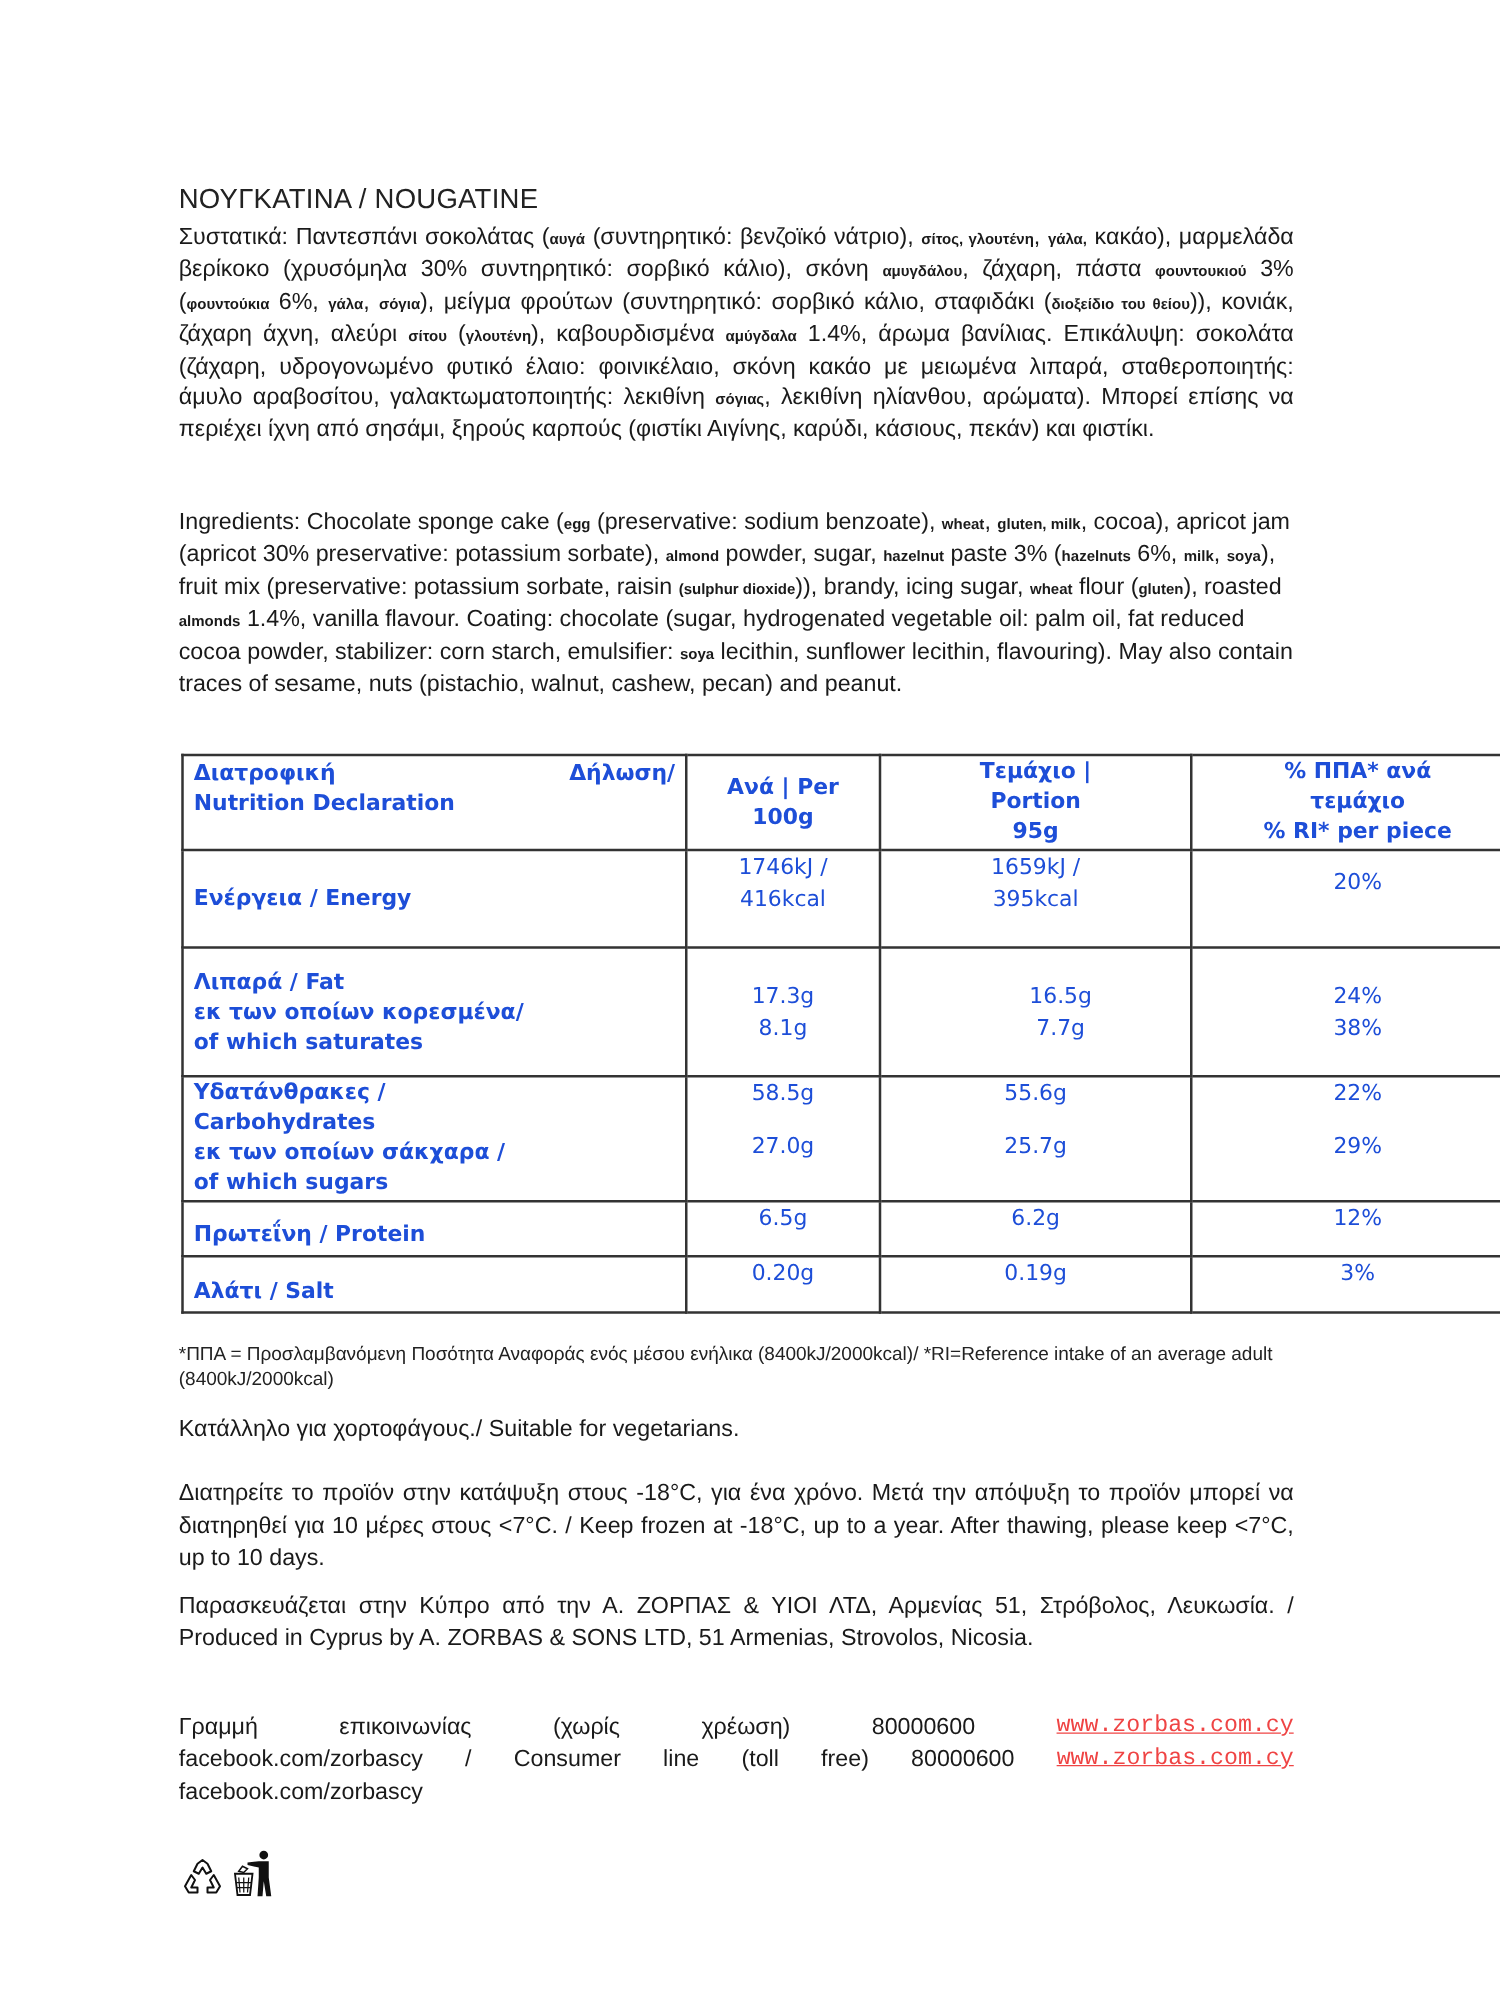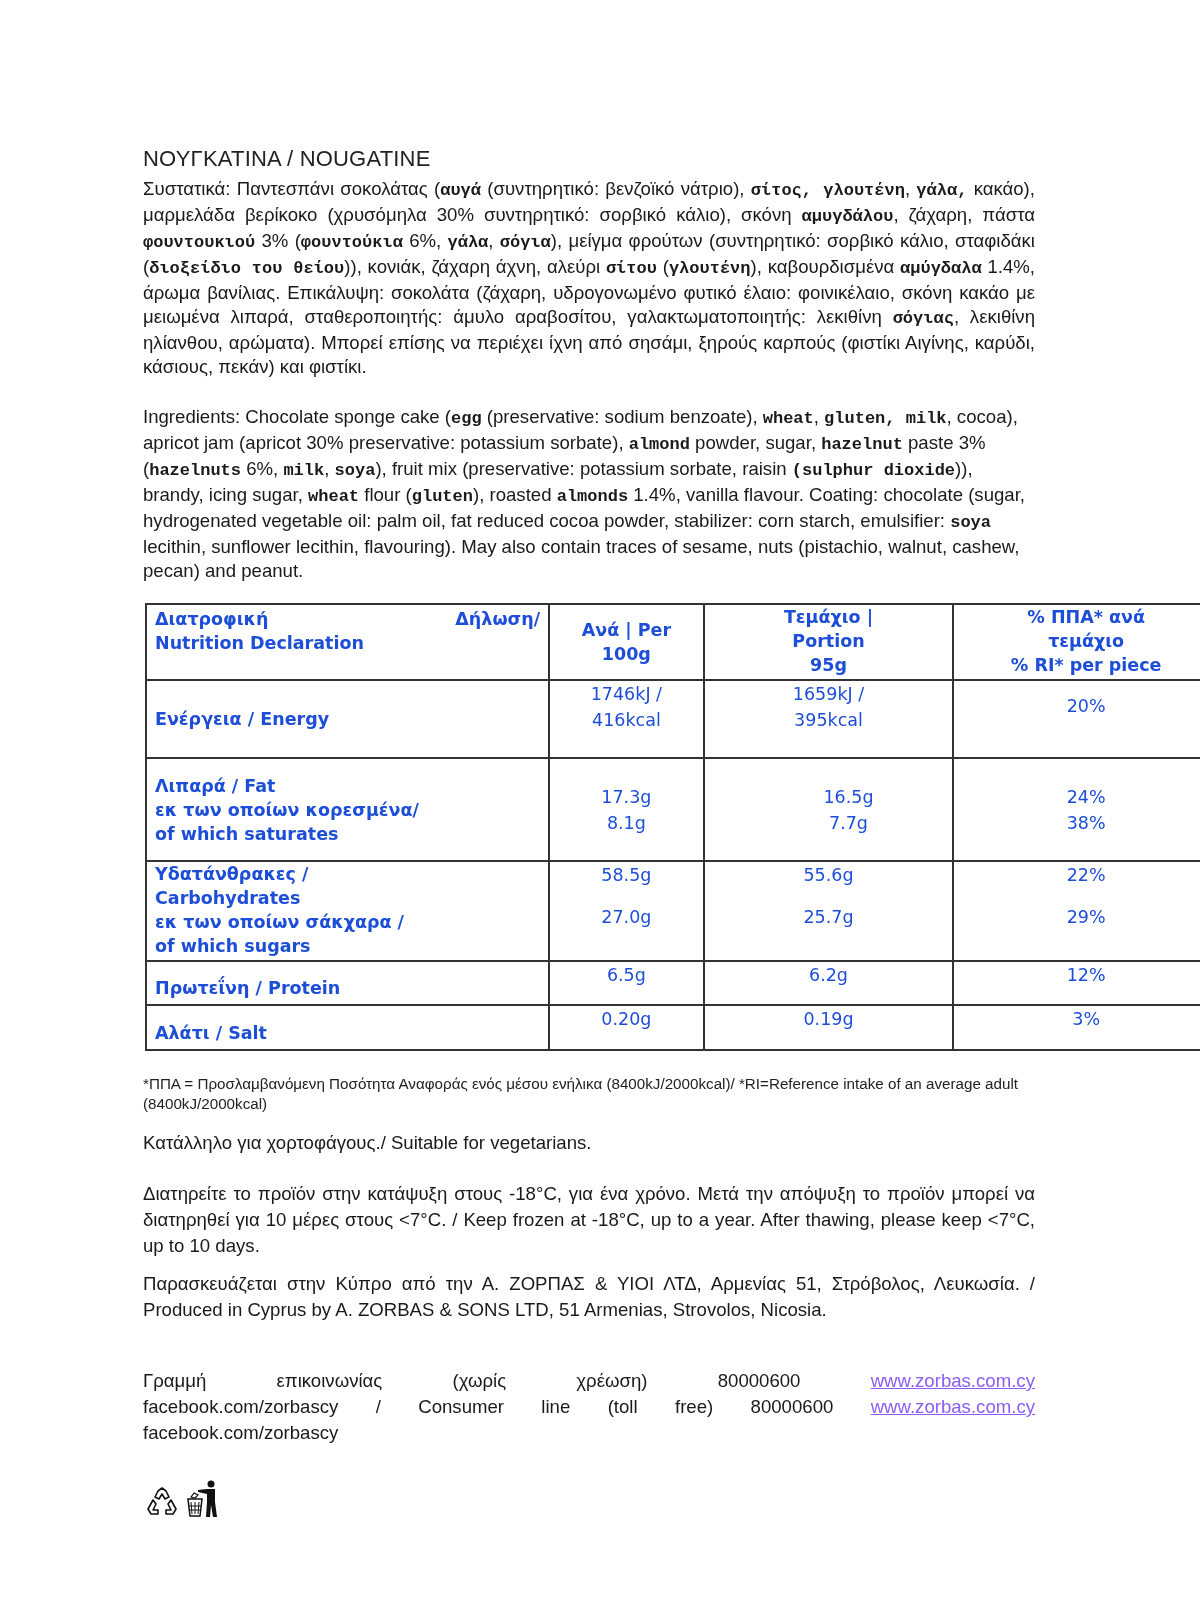--- a/index.html
+++ b/index.html
@@ -6,21 +6,21 @@
   body { width: 1200px; height: 1602px; position: relative; overflow: hidden;
          font-family: "DejaVu Sans", sans-serif; color: #111; }
   .page { position: absolute; left: 143px; top: 0; width: 892px; }
   .title { position: absolute; top: 146px; left: 0; font-family: "Liberation Sans", sans-serif;
            font-size: 22px; letter-spacing: 0.2px; color: #222; }
   .para { font-family: "Liberation Sans", sans-serif; font-size: 18.6px; line-height: 24px;
           color: #1a1a1a; margin: 0; }
   .justify { text-align: justify; text-align-last: left; }
   .ingredients-gr { position: absolute; top: 177px; left: 0; width: 892px; }
   .ingredients-en { position: absolute; top: 405px; left: 0; width: 892px; text-align: left; }
-  b { font-family: Liberation Mono, monospace; font-weight: bold; font-size: 17px; }
+  b { font-family: Liberation Sans, sans-serif; font-weight: bold; font-size: 12px; }
 
   table.nutri { position: absolute; top: 603px; left: 2px; width: 1075px; border-collapse: collapse;
                 font-family: "DejaVu Sans", sans-serif; font-size: 17.5px; color: #1d4ed8; }
   table.nutri td { border: 2px solid #333; padding: 0 8px; vertical-align: top; }
   .c1 { width: 334px; } .c2 { width: 117px; } .c3 { width: 160px; } .c4 { width: 214px; }
   .hdr td { height: 72px; font-weight: bold; }
   .hdr .c1 { padding-top: 2px; line-height: 24px; }
   .hdr .c2 { text-align: center; vertical-align: middle; line-height: 24px; }
   .hdr .c3, .hdr .c4 { text-align: center; line-height: 24px; padding-top: 0; border-radius: 22px; }
   .hdr-split { display: flex; justify-content: space-between; }
@@ -32,21 +32,21 @@
   .r-prot td { height: 38px; }
   .r-salt td { height: 39px; }
 
   .footnote { position: absolute; top: 1074px; left: 0; width: 892px; font-family: "Liberation Sans", sans-serif;
               font-size: 15.2px; line-height: 20px; color: #222; }
   .veg { position: absolute; top: 1131px; left: 0; }
   .storage { position: absolute; top: 1181px; left: 0; width: 892px; }
   .producer { position: absolute; top: 1271px; left: 0; width: 892px; }
   .contact { position: absolute; top: 1368px; left: 0; width: 892px; }
   .line { display: flex; justify-content: space-between; }
-  a.link { color: #8b5cf6; text-decoration: underline; }
+  a.link { color: #ef4444; text-decoration: underline; font-family: Liberation Mono, monospace; }
   .icons { position: absolute; top: 1480px; left: 2px; display: flex; gap: 6px; align-items: flex-end; }
 </style>
 </head>
 <body>
 
 <div class="page">
 
   <div class="title">ΝΟΥΓΚΑΤΙΝΑ / NOUGATINE</div>
 
   <p class="para justify ingredients-gr" id="ing-gr"><span>Συστατικά: Παντεσπάνι σοκολάτας (</span><b>αυγά</b><span> (συντηρητικό: βενζοϊκό νάτριο), </span><b>σίτος, γλουτένη</b><span>, </span><b>γάλα,</b><span> κακάο), μαρμελάδα βερίκοκο (χρυσόμηλα 30% συντηρητικό: σορβικό κάλιο), σκόνη </span><b>αμυγδάλου</b><span>, ζάχαρη, πάστα </span><b>φουντουκιού</b><span> 3% (</span><b>φουντούκια</b><span> 6%, </span><b>γάλα</b><span>, </span><b>σόγια</b><span>), μείγμα φρούτων (συντηρητικό: σορβικό κάλιο, σταφιδάκι (</span><b>διοξείδιο του θείου</b><span>)), κονιάκ, ζάχαρη άχνη, αλεύρι </span><b>σίτου</b><span> (</span><b>γλουτένη</b><span>), καβουρδισμένα </span><b>αμύγδαλα</b><span> 1.4%, άρωμα βανίλιας. Επικάλυψη: σοκολάτα (ζάχαρη, υδρογονωμένο φυτικό έλαιο: φοινικέλαιο, σκόνη κακάο με μειωμένα λιπαρά, σταθεροποιητής: άμυλο αραβοσίτου, γαλακτωματοποιητής: λεκιθίνη </span><b>σόγιας</b><span>, λεκιθίνη ηλίανθου,  αρώματα). Μπορεί επίσης να περιέχει ίχνη από σησάμι, ξηρούς καρπούς (φιστίκι Αιγίνης, καρύδι, κάσιους, πεκάν) και φιστίκι.</span></p>

